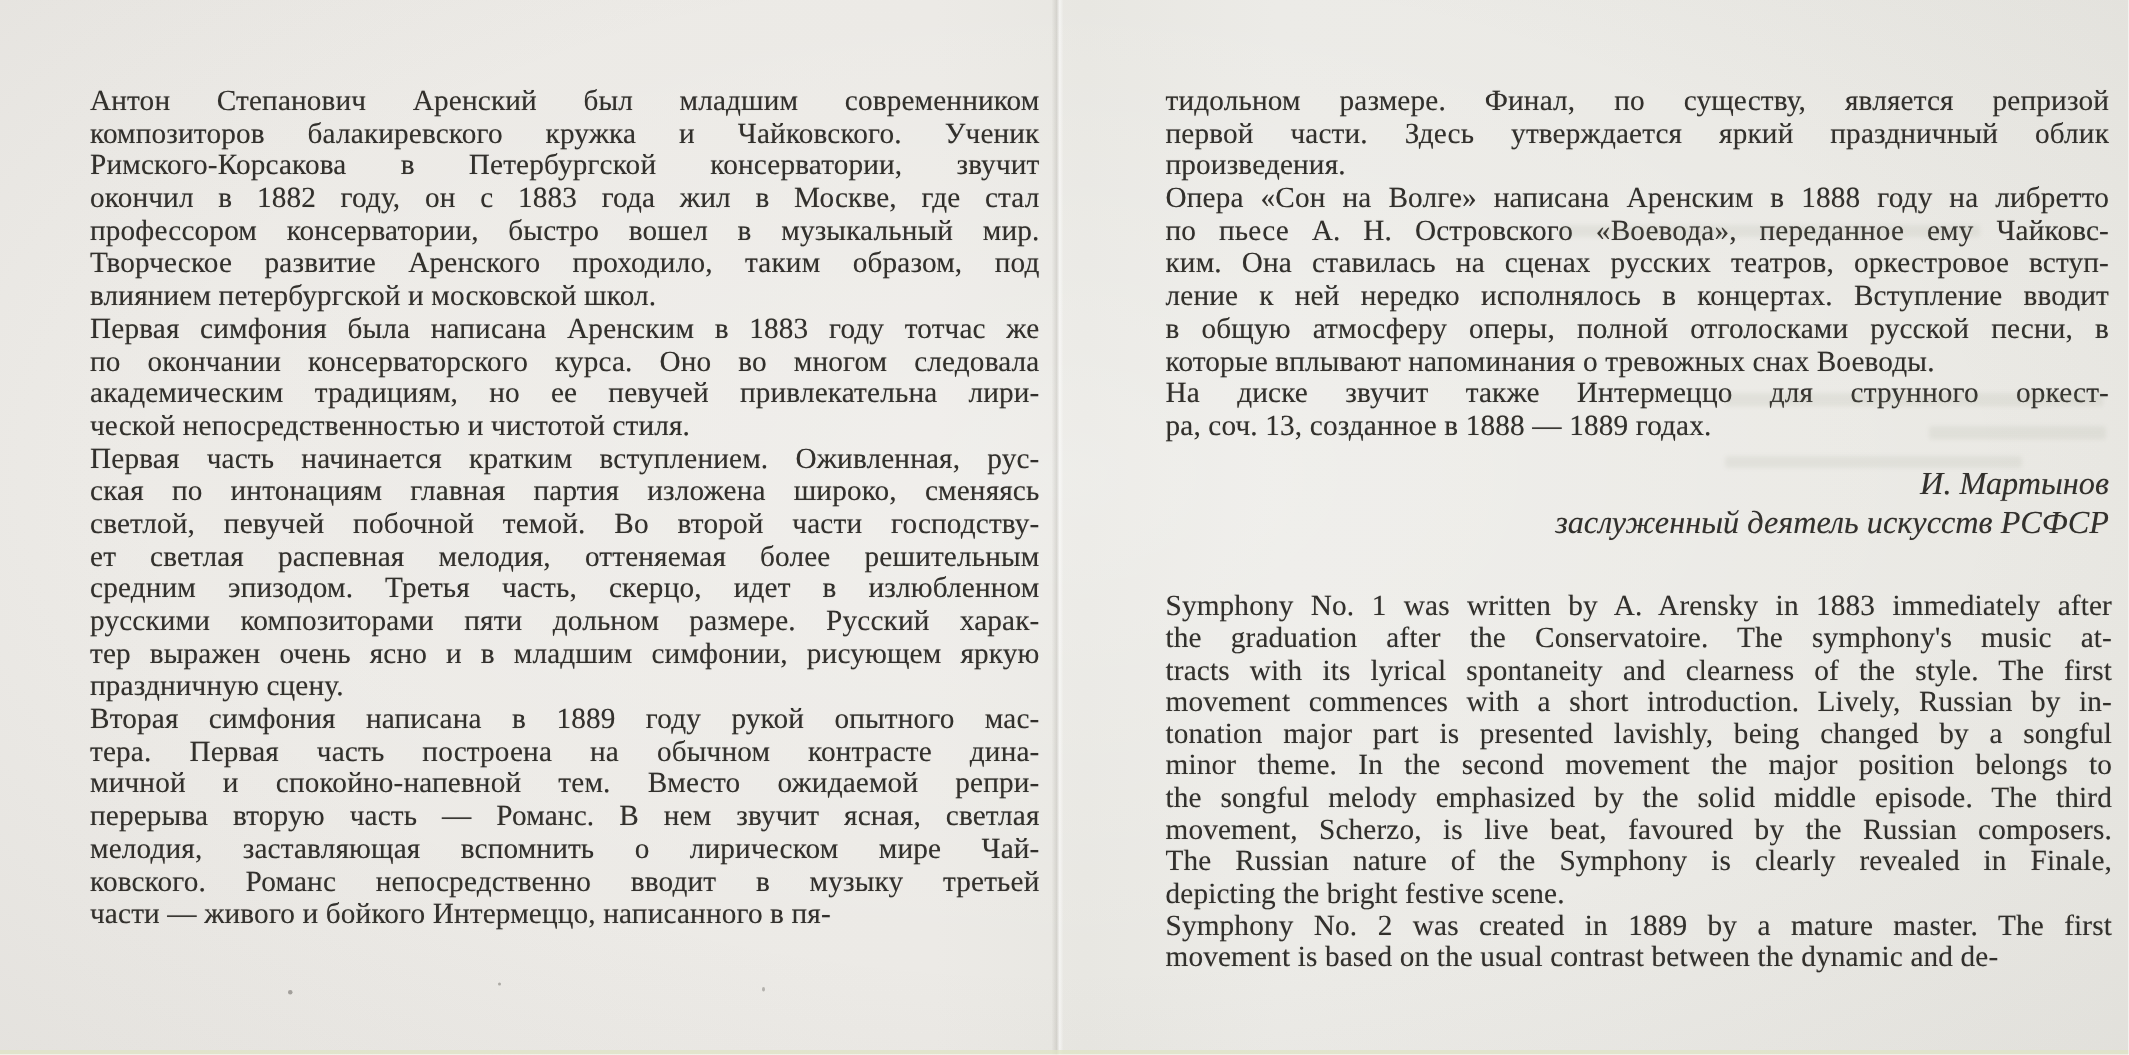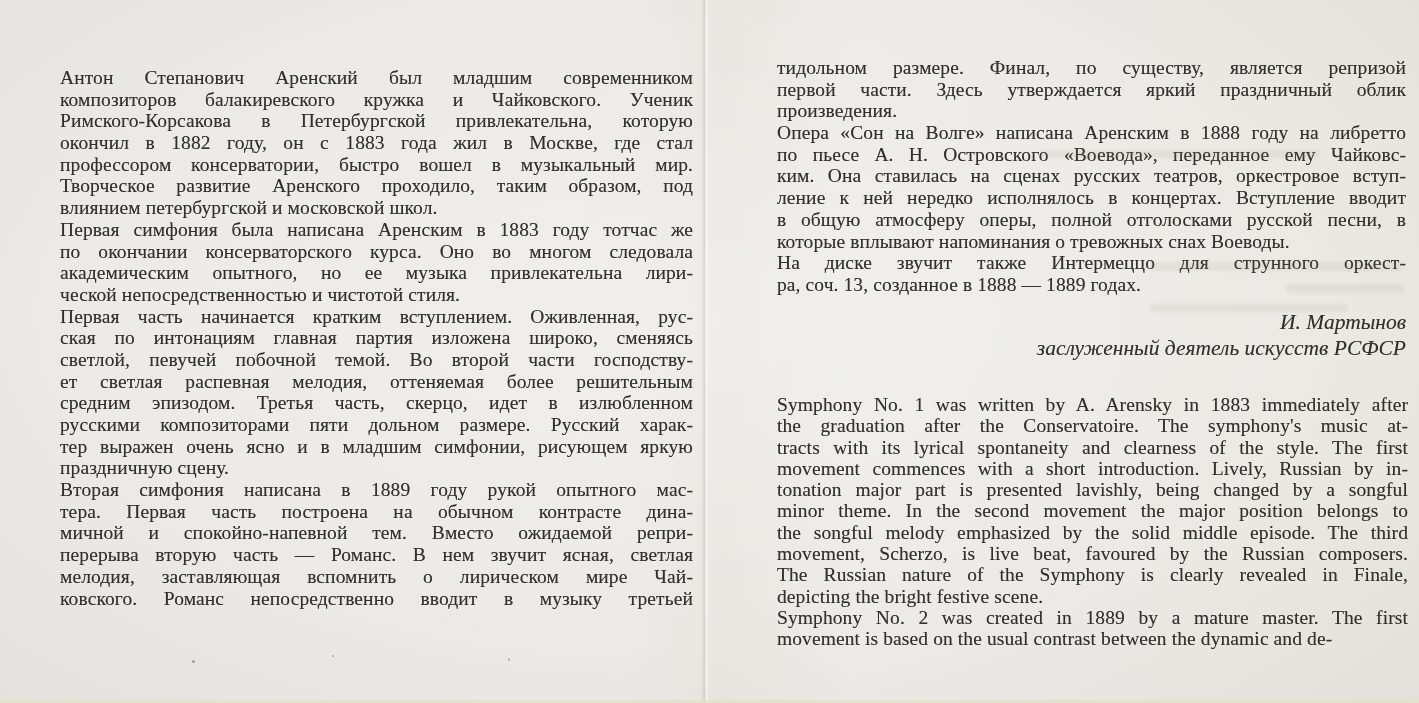--- a/index.html
+++ b/index.html
@@ -16,21 +16,21 @@
   .bottom-edge{position:absolute;left:0;bottom:0;width:1419px;height:3px;background:#dfe3c4;opacity:.75;}
 
   .textcol{position:absolute;}
   .line{
     font-size:19.5px;line-height:21.7px;height:21.7px;
     text-align:justify;text-align-last:justify;
     white-space:nowrap;letter-spacing:.1px;
     text-shadow:0 0 .5px rgba(50,48,44,.45);
   }
   .line.para-end{text-align-last:left;}
-  .ru-left{left:60px;top:67px;width:633px;}
+  .ru-left{left:60px;top:57px;width:633px;}
   .ru-right{left:777px;top:57px;width:629px;}
   .en-right{left:777px;top:394px;width:631px;}
   .en-right .line{font-size:19.5px;line-height:21.3px;height:21.3px;}
 
   .signature{position:absolute;left:777px;top:309px;width:629px;text-align:right;
     font-style:italic;font-size:21.5px;line-height:26px;color:#32302c;
     text-shadow:0 0 .5px rgba(50,48,44,.4);}
 
   .ghost{position:absolute;background:#8d927e;opacity:.11;filter:blur(1.4px);border-radius:2px;pointer-events:none;}
   .g1{left:1040px;top:150px;width:280px;height:8px;}
@@ -46,43 +46,44 @@
 </head>
 <body>
 
 <div>
   <div class="vignette"></div>
   <div class="fold"></div>
 
   <div class="textcol ru-left">
       <div class="line">Антон Степанович Аренский был младшим современником</div>
       <div class="line">композиторов балакиревского кружка и Чайковского. Ученик</div>
-      <div class="line">Римского-Корсакова в Петербургской привлекательна, которую</div>
+      <div class="line">Римского-Корсакова в Петербургской консерватории, звучит</div>
       <div class="line">окончил в 1882 году, он с 1883 года жил в Москве, где стал</div>
       <div class="line">профессором консерватории, быстро вошел в музыкальный мир.</div>
       <div class="line">Творческое развитие Аренского проходило, таким образом, под</div>
       <div class="line para-end">влиянием петербургской и московской школ.</div>
       <div class="line">Первая симфония была написана Аренским в 1883 году тотчас же</div>
       <div class="line">по окончании консерваторского курса. Оно во многом следовала</div>
-      <div class="line">академическим опытного, но ее музыка привлекательна лири-</div>
+      <div class="line">академическим традициям, но ее певучей привлекательна лири-</div>
       <div class="line para-end">ческой непосредственностью и чистотой стиля.</div>
       <div class="line">Первая часть начинается кратким вступлением. Оживленная, рус-</div>
       <div class="line">ская по интонациям главная партия изложена широко, сменяясь</div>
       <div class="line">светлой, певучей побочной темой. Во второй части господству-</div>
       <div class="line">ет светлая распевная мелодия, оттеняемая более решительным</div>
       <div class="line">средним эпизодом. Третья часть, скерцо, идет в излюбленном</div>
       <div class="line">русскими композиторами пяти дольном размере. Русский харак-</div>
       <div class="line">тер выражен очень ясно и в младшим симфонии, рисующем яркую</div>
       <div class="line para-end">праздничную сцену.</div>
       <div class="line">Вторая симфония написана в 1889 году рукой опытного мас-</div>
       <div class="line">тера. Первая часть построена на обычном контрасте дина-</div>
       <div class="line">мичной и спокойно-напевной тем. Вместо ожидаемой репри-</div>
       <div class="line">перерыва вторую часть — Романс. В нем звучит ясная, светлая</div>
       <div class="line">мелодия, заставляющая вспомнить о лирическом мире Чай-</div>
       <div class="line">ковского. Романс непосредственно вводит в музыку третьей</div>
+      <div class="line para-end">части — живого и бойкого Интермеццо, написанного в пя-</div>
     </div>
 
   <div class="textcol ru-right">
       <div class="line">тидольном размере. Финал, по существу, является репризой</div>
       <div class="line">первой части. Здесь утверждается яркий праздничный облик</div>
       <div class="line para-end">произведения.</div>
       <div class="line">Опера «Сон на Волге» написана Аренским в 1888 году на либретто</div>
       <div class="line">по пьесе А. Н. Островского «Воевода», переданное ему Чайковс-</div>
       <div class="line">ким. Она ставилась на сценах русских театров, оркестровое вступ-</div>
       <div class="line">ление к ней нередко исполнялось в концертах. Вступление вводит</div>

